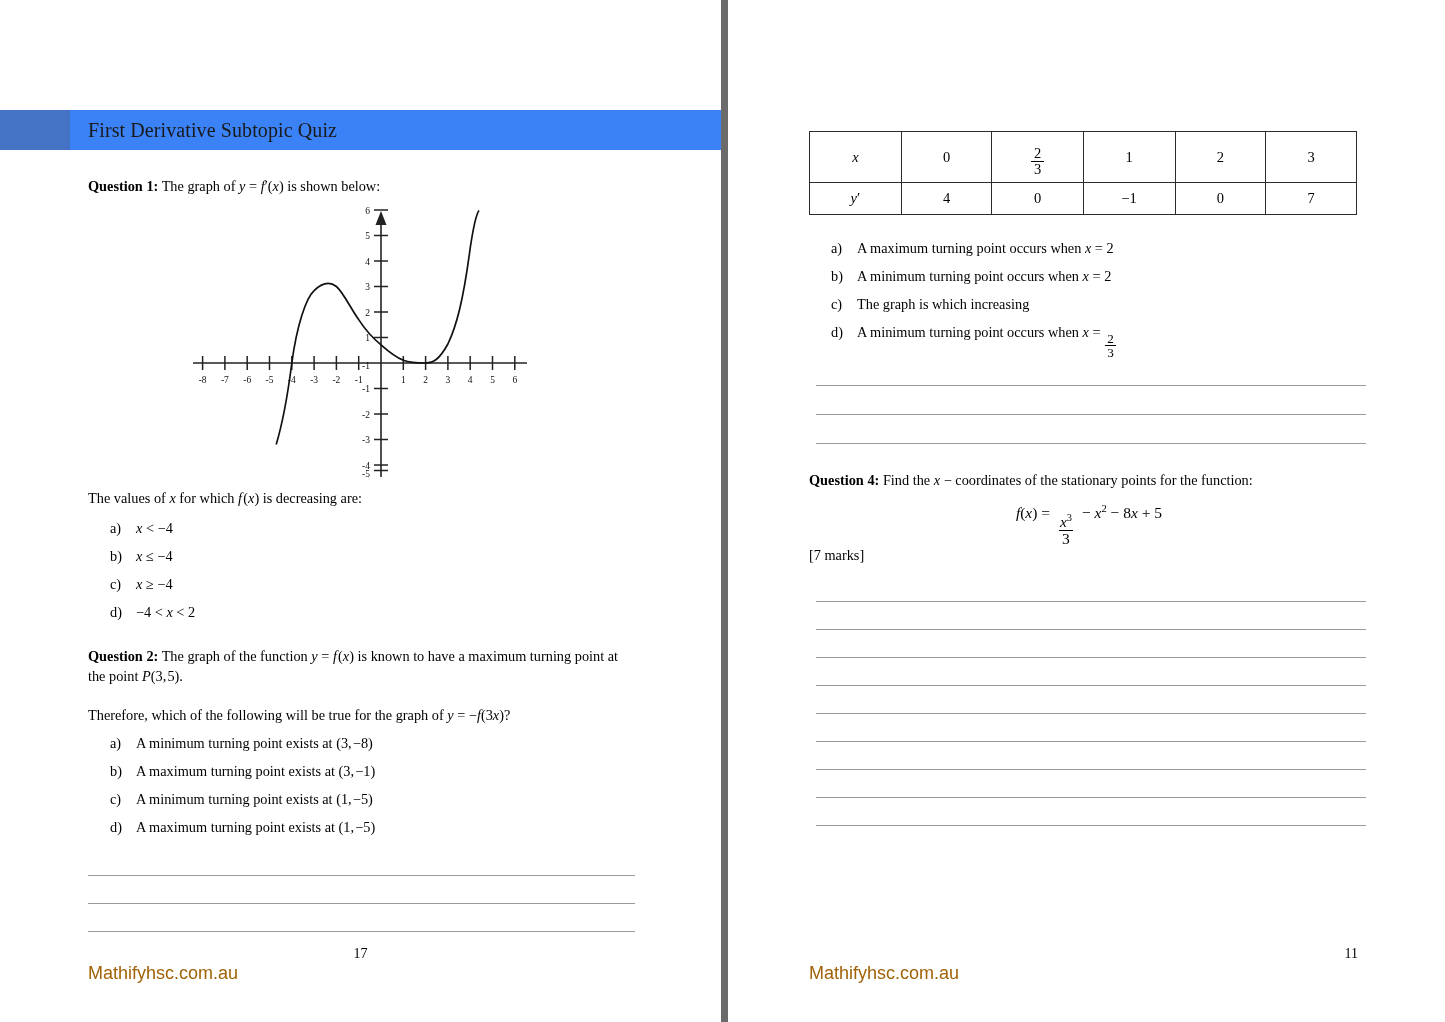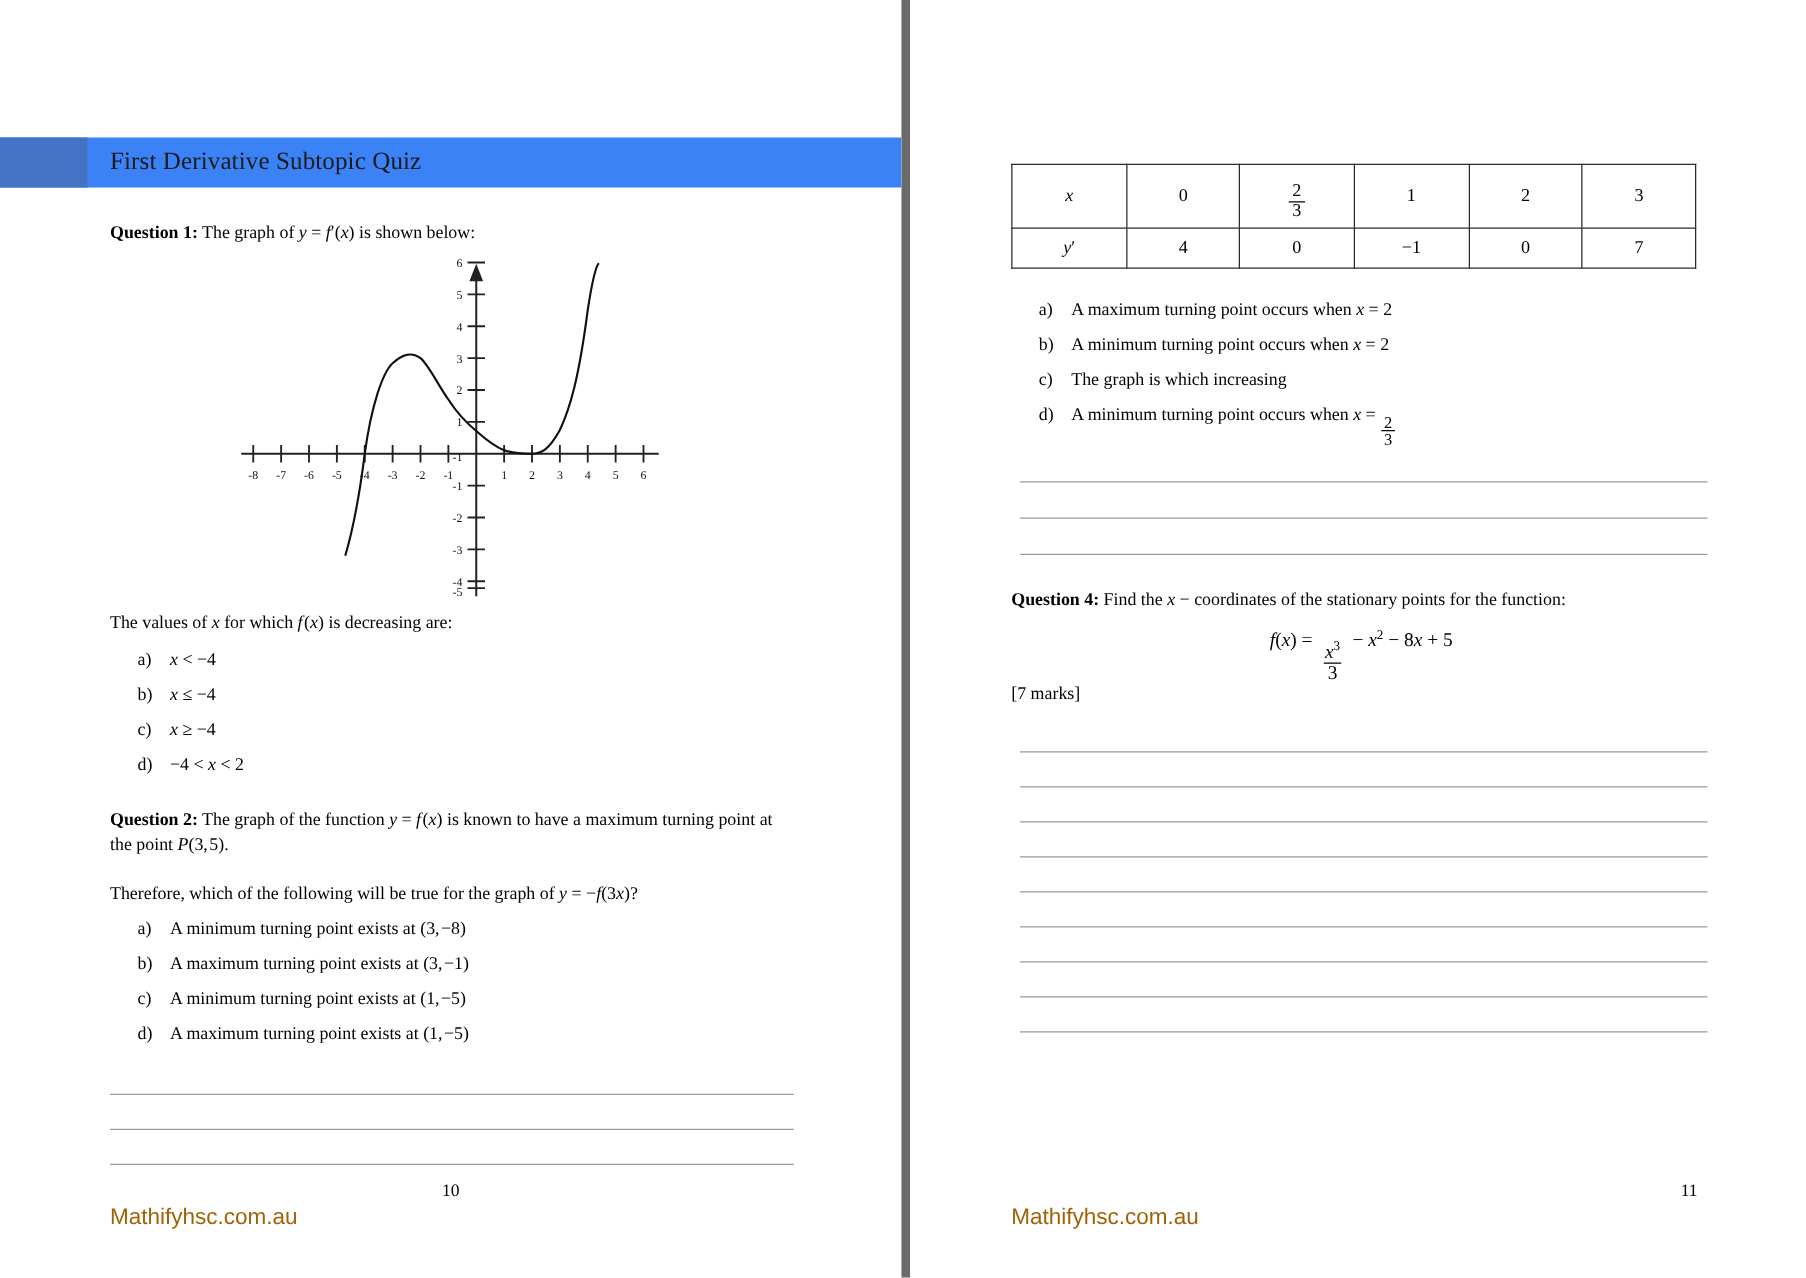--- a/index.html
+++ b/index.html
@@ -218,21 +218,21 @@
       <div class="opt">
         <span class="lbl">d)</span>
         <span class="txt">A maximum turning point exists at (1, −5)</span>
       </div>
     </div>
 
     <div class="rule" style="left:88px;top:875px;width:547px;"></div>
     <div class="rule" style="left:88px;top:903px;width:547px;"></div>
     <div class="rule" style="left:88px;top:931px;width:547px;"></div>
 
-    <div class="footer-page" style="left:0;top:946px;width:721px;text-align:center;">10</div>
+    <div class="footer-page" style="left:0;top:946px;width:721px;text-align:center;">17</div>
     <div class="footer-site" style="left:88px;top:963px;">Mathifyhsc.com.au</div>
   </div>
 
   <div class="divider"></div>
 
   <div class="page page-right">
 
 
     <table class="sign-table" style="left:81px;top:131px;width:548px;">
       <tbody>

